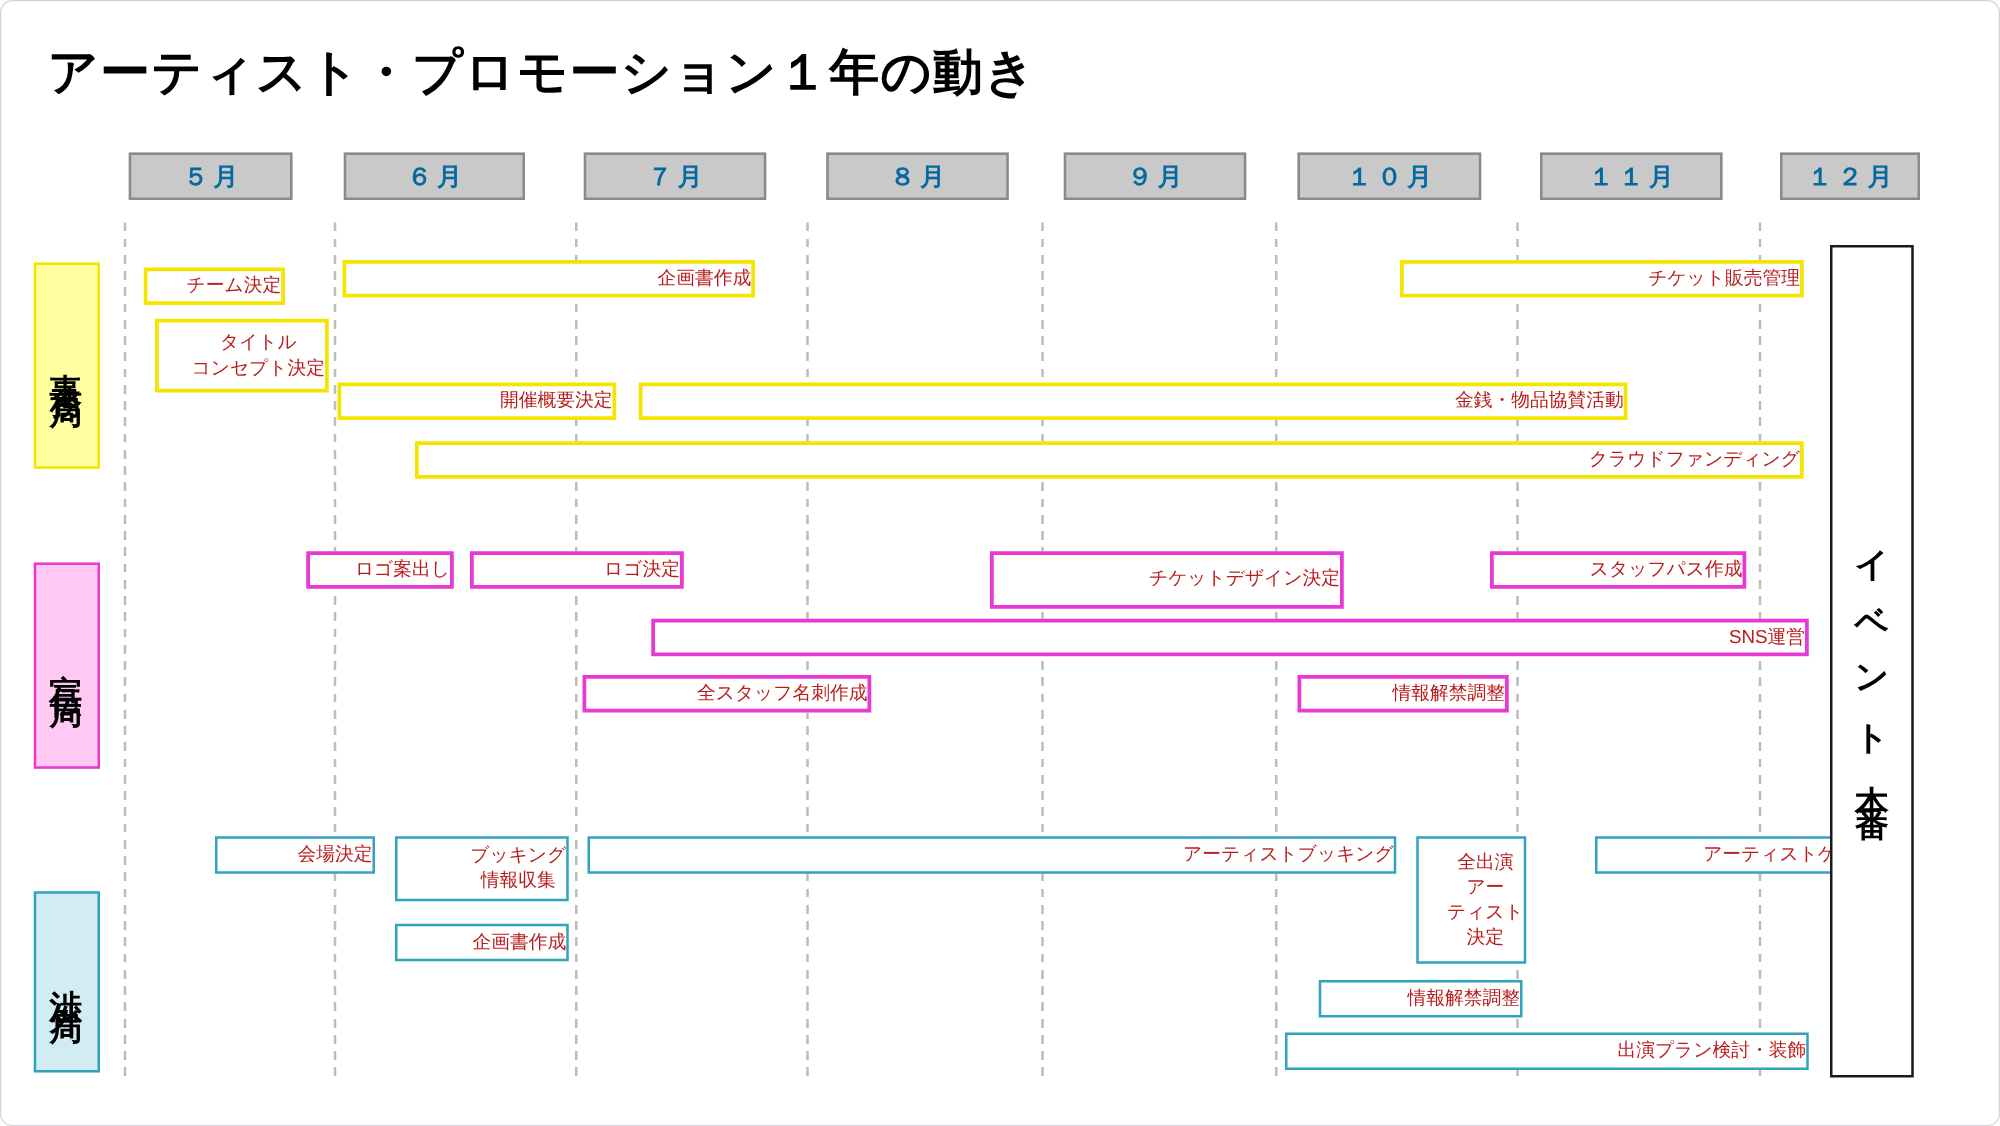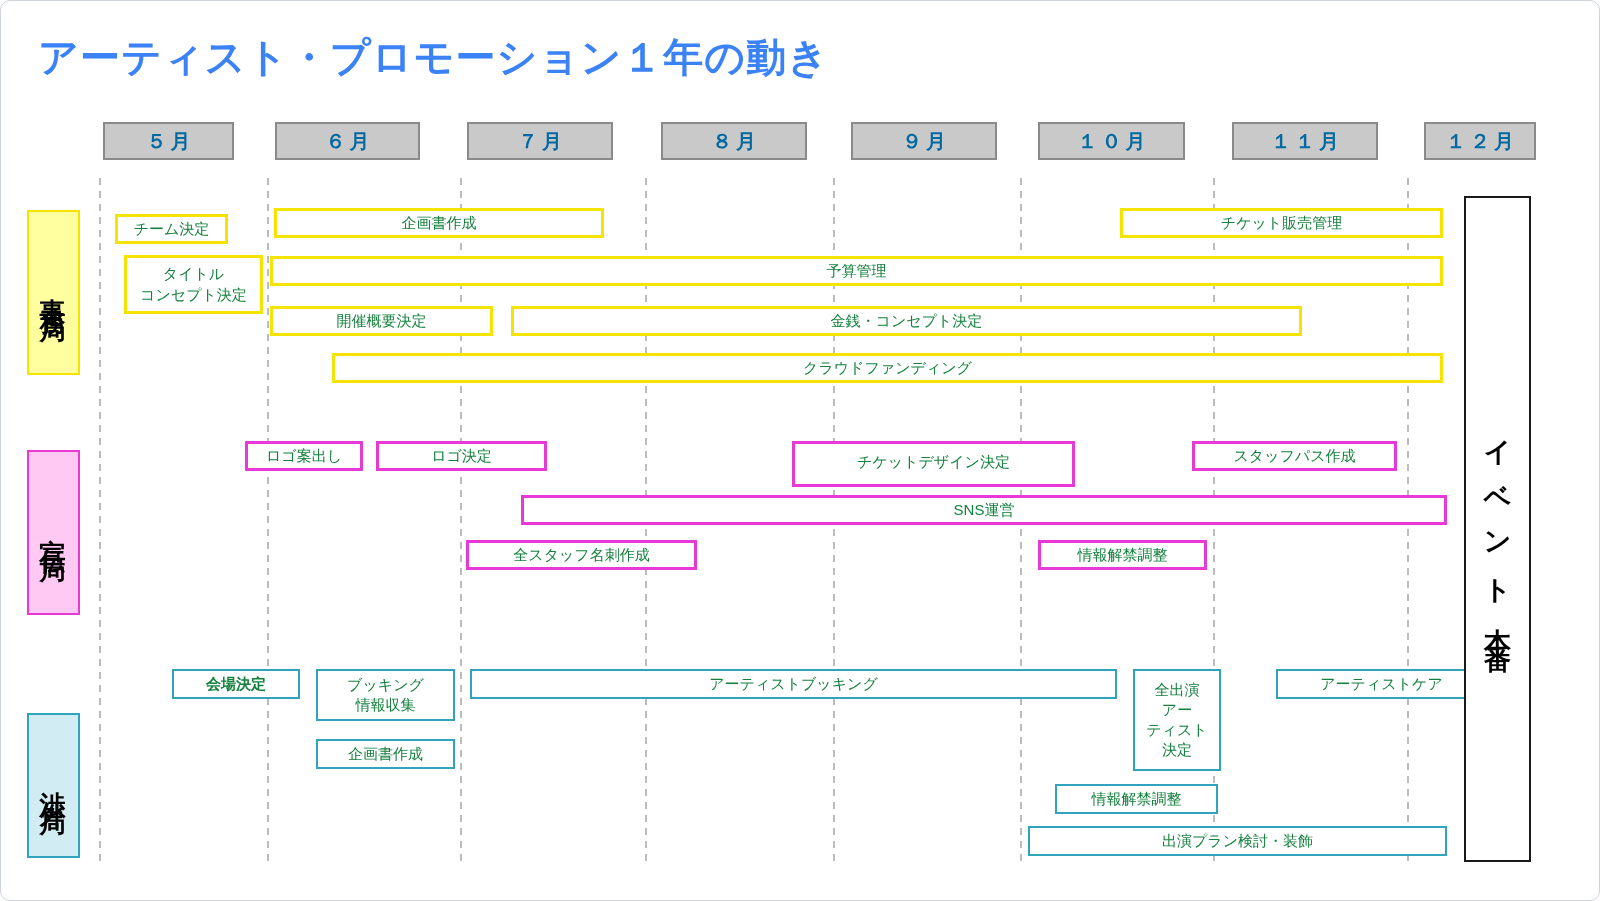--- a/index.html
+++ b/index.html
@@ -7,21 +7,21 @@
     width:1600px;height:901px;position:relative;background:#ffffff;
     font-family:"Liberation Sans","DejaVu Sans",sans-serif;
     overflow:hidden;
   }
   .page-frame{
     position:absolute;inset:0;border:1px solid #cfd4da;border-radius:10px;
     pointer-events:none;
   }
   #page-title{
     position:absolute;left:38px;top:30px;margin:0;
-    font-size:40px;font-weight:bold;color:#3b82f6;letter-spacing:1px;
+    font-size:40px;font-weight:bold;color:#000000;letter-spacing:1px;
   }
   #chart{position:absolute;inset:0;}
   .grid-line{
     position:absolute;width:2px;
     background-image:repeating-linear-gradient(to bottom,#bcbcbc 0 7px,transparent 7px 13px);
   }
   .month-header{
     position:absolute;top:122px;height:38px;box-sizing:border-box;
     background:#c9c9c9;border:2px solid #8a8a8a;
     display:flex;align-items:center;justify-content:center;
@@ -30,22 +30,22 @@
   .month-header span{letter-spacing:4px;margin-left:4px;}
   .group-label{
     position:absolute;box-sizing:border-box;border-style:solid;border-width:2px;
     display:flex;align-items:center;justify-content:center;
     writing-mode:vertical-rl;text-orientation:upright;
     font-weight:bold;font-size:26px;color:#000;
   }
   .group-label span{letter-spacing:10px;}
   .bar{
     position:absolute;box-sizing:border-box;background:#ffffff;border-style:solid;
-    display:flex;align-items:center;justify-content:center;text-align:center;
-    font-size:15px;color:#15803d;line-height:1.35;
+    display:flex;align-items:center;justify-content:flex-end;text-align:center;
+    font-size:15px;color:#b91c1c;line-height:1.35;
   }
   .bar span{white-space:pre-line;}
   #event-box{
     position:absolute;box-sizing:border-box;background:#ffffff;border:2px solid #1a1a1a;
     display:flex;align-items:center;justify-content:center;
     writing-mode:vertical-rl;text-orientation:upright;
     font-weight:bold;font-size:27px;color:#000;
   }
   #event-box span{letter-spacing:16px;}
 </style>
@@ -104,28 +104,25 @@
     <div class="bar" style="left: 274px; top: 208px; width: 330px; height: 30px; border-color: rgb(245, 228, 0); border-width: 3px;">
       <span>企画書作成</span>
     </div>
     <div class="bar" style="left: 1120px; top: 208px; width: 323px; height: 30px; border-color: rgb(245, 228, 0); border-width: 3px;">
       <span>チケット販売管理</span>
     </div>
     <div class="bar" style="left: 124px; top: 255px; width: 139px; height: 59px; border-color: rgb(245, 228, 0); border-width: 3px;">
       <span>タイトル
 コンセプト決定</span>
     </div>
-    <div class="bar" style="left: 270px; top: 256px; width: 1173px; height: 30px; border-color: rgb(245, 228, 0); border-width: 3px;">
-      <span>予算管理</span>
-    </div>
     <div class="bar" style="left: 270px; top: 306px; width: 223px; height: 30px; border-color: rgb(245, 228, 0); border-width: 3px;">
       <span>開催概要決定</span>
     </div>
     <div class="bar" style="left: 511px; top: 306px; width: 791px; height: 30px; border-color: rgb(245, 228, 0); border-width: 3px;">
-      <span>金銭・コンセプト決定</span>
+      <span>金銭・物品協賛活動</span>
     </div>
     <div class="bar" style="left: 332px; top: 353px; width: 1111px; height: 30px; border-color: rgb(245, 228, 0); border-width: 3px;">
       <span>クラウドファンディング</span>
     </div>
     <div class="bar" style="left: 245px; top: 441px; width: 118px; height: 30px; border-color: rgb(232, 57, 215); border-width: 3px;">
       <span>ロゴ案出し</span>
     </div>
     <div class="bar" style="left: 376px; top: 441px; width: 171px; height: 30px; border-color: rgb(232, 57, 215); border-width: 3px;">
       <span>ロゴ決定</span>
     </div>
@@ -137,21 +134,21 @@
     </div>
     <div class="bar" style="left: 521px; top: 495px; width: 926px; height: 30px; border-color: rgb(232, 57, 215); border-width: 3px;">
       <span>SNS運営</span>
     </div>
     <div class="bar" style="left: 466px; top: 540px; width: 231px; height: 30px; border-color: rgb(232, 57, 215); border-width: 3px;">
       <span>全スタッフ名刺作成</span>
     </div>
     <div class="bar" style="left: 1038px; top: 540px; width: 169px; height: 30px; border-color: rgb(232, 57, 215); border-width: 3px;">
       <span>情報解禁調整</span>
     </div>
-    <div class="bar" style="left: 172px; top: 669px; width: 128px; height: 30px; border-color: rgb(49, 163, 189); border-width: 2px; font-weight: bold;">
+    <div class="bar" style="left: 172px; top: 669px; width: 128px; height: 30px; border-color: rgb(49, 163, 189); border-width: 2px;">
       <span>会場決定</span>
     </div>
     <div class="bar" style="left: 316px; top: 669px; width: 139px; height: 52px; border-color: rgb(49, 163, 189); border-width: 2px;">
       <span>ブッキング
 情報収集</span>
     </div>
     <div class="bar" style="left: 470px; top: 669px; width: 647px; height: 30px; border-color: rgb(49, 163, 189); border-width: 2px;">
       <span>アーティストブッキング</span>
     </div>
     <div class="bar" style="left: 1133px; top: 669px; width: 88px; height: 102px; border-color: rgb(49, 163, 189); border-width: 2px;">

